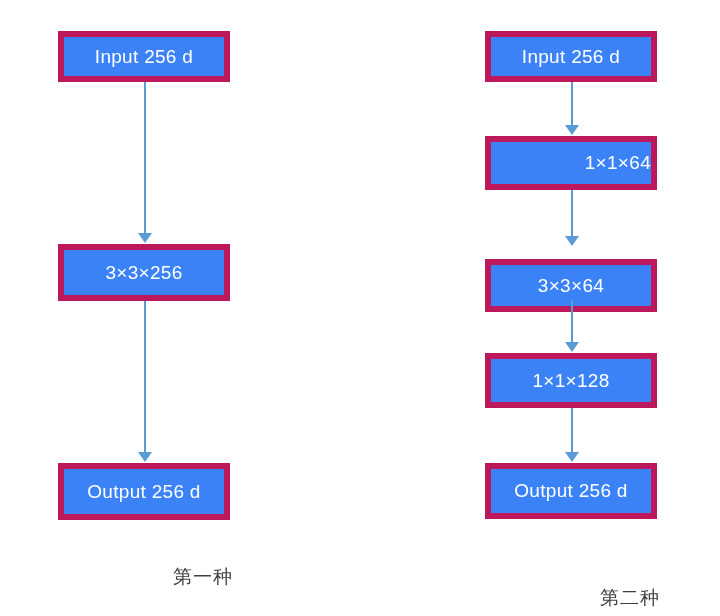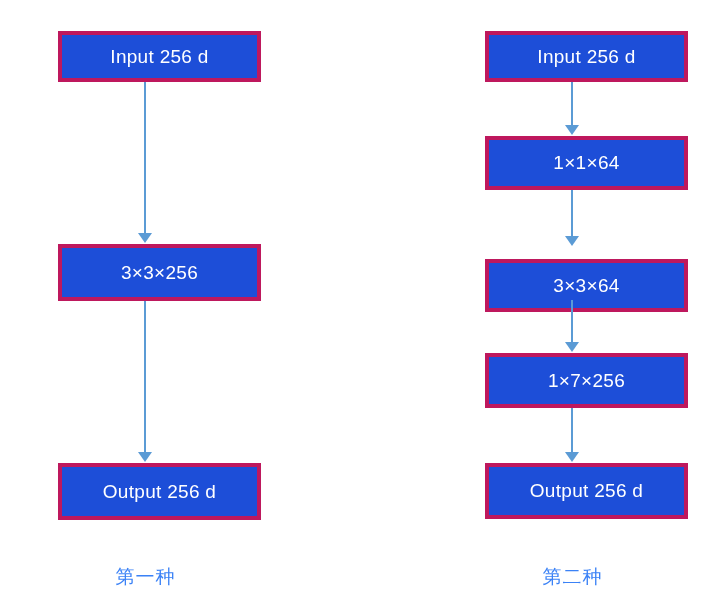--- a/index.html
+++ b/index.html
@@ -10,42 +10,42 @@
   .canvas {
     position: relative;
     width: 720px;
     height: 616px;
     background: #ffffff;
     font-family: "Liberation Sans", "DejaVu Sans", sans-serif;
     overflow: hidden;
   }
   .node {
     position: absolute;
-    width: 203px;
+    width: 172px;
     box-sizing: border-box;
-    background: #1d4ed8;
-    border: 4px solid #be185d;
+    background: #3b82f6;
+    border: 6px solid #be185d;
     color: #ffffff;
     font-size: 19px;
     display: flex;
     align-items: center;
     justify-content: center;
     letter-spacing: 0.3px;
   }
   .col-left  .node { left: 58px;  }
   .col-right .node { left: 485px; }
 
   
   .l-n0 { top: 31px;  height: 51px; }
   .l-n1 { top: 244px; height: 57px; align-items: center; }
   .l-n2 { top: 463px; height: 57px; }
 
   
   .r-n0 { top: 31px;  height: 51px; }
-  .r-n1 { top: 136px; height: 54px; }
+  .r-n1 { top: 136px; height: 54px; justify-content: flex-end; }
   .r-n2 { top: 259px; height: 53px; }
   .r-n3 { top: 353px; height: 55px; }
   .r-n4 { top: 463px; height: 56px; }
 
   .arrow {
     position: absolute;
     width: 14px;
   }
   .col-left  .arrow { left: 138px; }
   .col-right .arrow { left: 565px; }
@@ -69,27 +69,27 @@
   
   .r-a0 { top: 82px;  height: 53px; }
   .r-a1 { top: 190px; height: 56px; }
   .r-a2 { top: 300px; height: 52px; }
   .r-a3 { top: 408px; height: 54px; }
 
   .caption {
     position: absolute;
     width: 175px;
     top: 564px;
-    text-align: center;
-    color: #3b82f6;
+    text-align: right;
+    color: #404040;
     font-size: 19px;
     letter-spacing: 1px;
   }
   .col-left  .caption { left: 58px; }
-  .col-right .caption { left: 485px; }
+  .col-right .caption { left: 485px; margin-top: 21px; }
 </style>
 </head>
 <body>
 
 <div class="canvas">
 
   <div class="col-left">
     <div class="node l-n0">
       <span>Input 256 d</span>
     </div>
@@ -126,21 +126,21 @@
       <div class="head"></div>
     </div>
     <div class="node r-n2">
       <span>3×3×64</span>
     </div>
     <div class="arrow r-a2">
       <div class="shaft"></div>
       <div class="head"></div>
     </div>
     <div class="node r-n3">
-      <span>1×7×256</span>
+      <span>1×1×128</span>
     </div>
     <div class="arrow r-a3">
       <div class="shaft"></div>
       <div class="head"></div>
     </div>
     <div class="node r-n4">
       <span>Output 256 d</span>
     </div>
     <div class="caption">第二种</div>
   </div>

